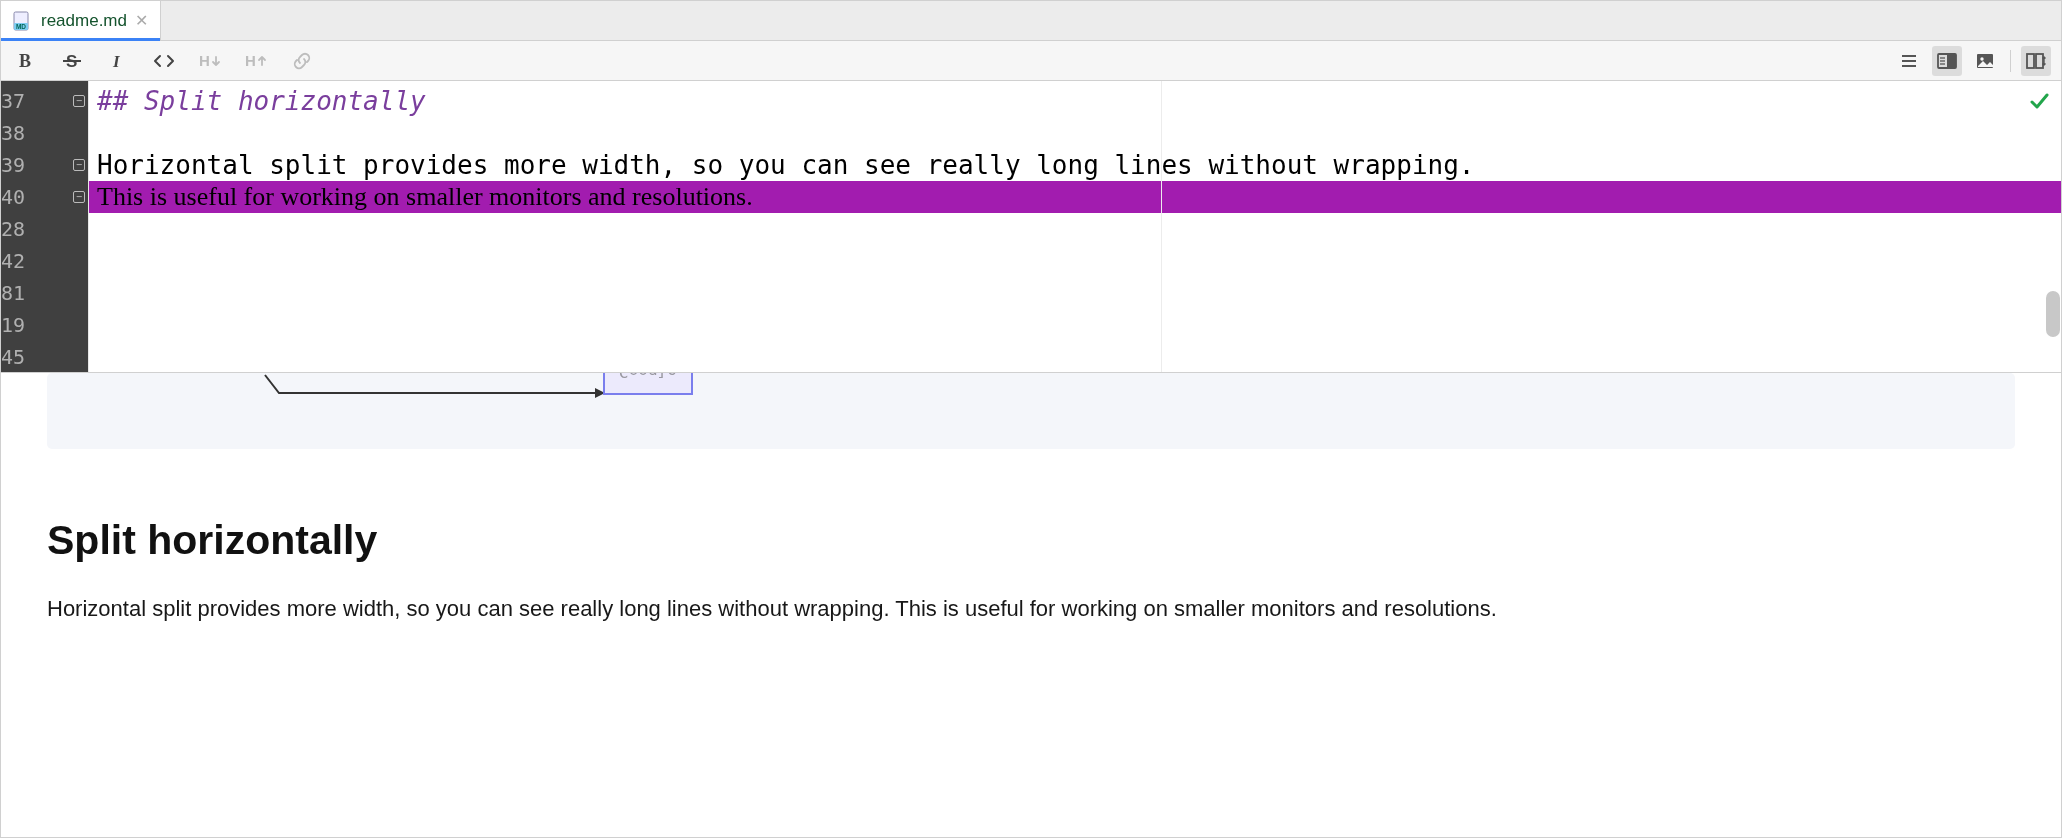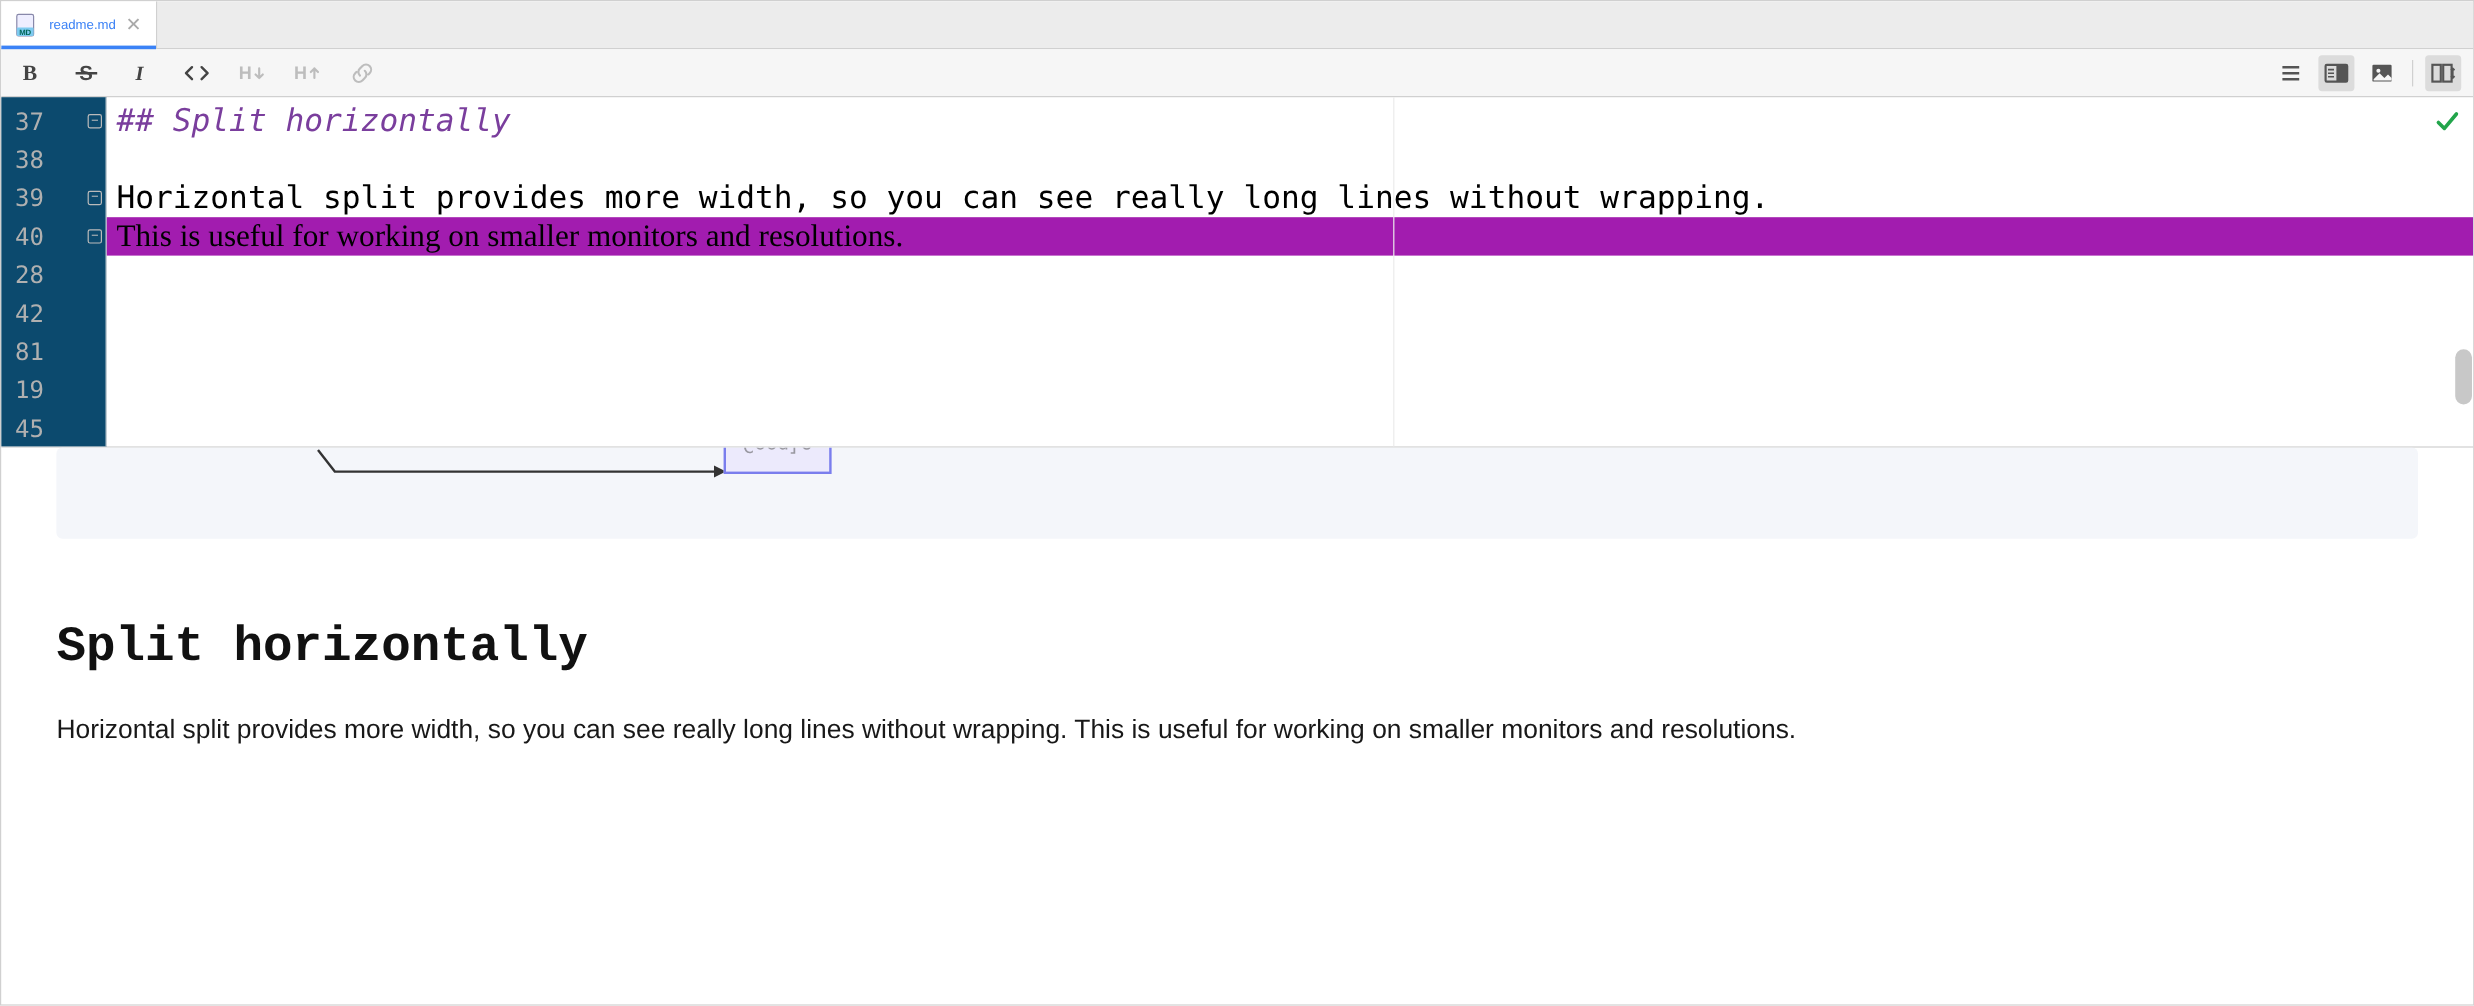--- a/index.html
+++ b/index.html
@@ -34,22 +34,22 @@
     position: absolute;
     left: 0; right: 0; bottom: -1px;
     height: 3px;
     background: #3b82f6;
   }
   .tab-icon {
     width: 22px; height: 22px;
     display: flex; align-items: center; justify-content: center;
   }
   .tab-label {
-    font-size: 11px;
-    color: #3b82f6;
+    font-size: 17px;
+    color: #14532d;
   }
   .tab-close { color: #aaa; font-size: 16px; }
 
   
   .toolbar {
     height: 40px;
     border-bottom: 1px solid #d0d0d0;
     background: #f6f6f6;
     display: flex;
     align-items: center;
@@ -70,23 +70,23 @@
 
   
   .editor {
     display: flex;
     height: 292px;
     position: relative;
     border-bottom: 1px solid #d0d0d0;
   }
   .gutter {
     width: 88px;
-    background: #0c4a6e;
+    background: #404040;
     border-right: 1px solid #e7e7e7;
-    text-align: center;
+    text-align: left;
     font-family: "Menlo", "Consolas", monospace;
     font-size: 20px;
     color: #b0b0b0;
     padding-top: 4px;
   }
   .gutter-line {
     height: 32px;
     line-height: 32px;
     padding-right: 40px;
     position: relative;
@@ -165,21 +165,21 @@
     font-size: 16px;
     color: #555;
     padding-bottom: 4px;
   }
   .preview h2 {
     font-size: 41px;
     font-weight: 700;
     color: #111;
     margin-top: 68px;
     margin-bottom: 28px;
-    font-family: Liberation Mono, monospace;
+    font-family: Liberation Sans, sans-serif;
   }
   .preview p {
     font-size: 22px;
     color: #181818;
     line-height: 1.5;
   }
 
   svg { display: block; }
 </style>
 </head>

